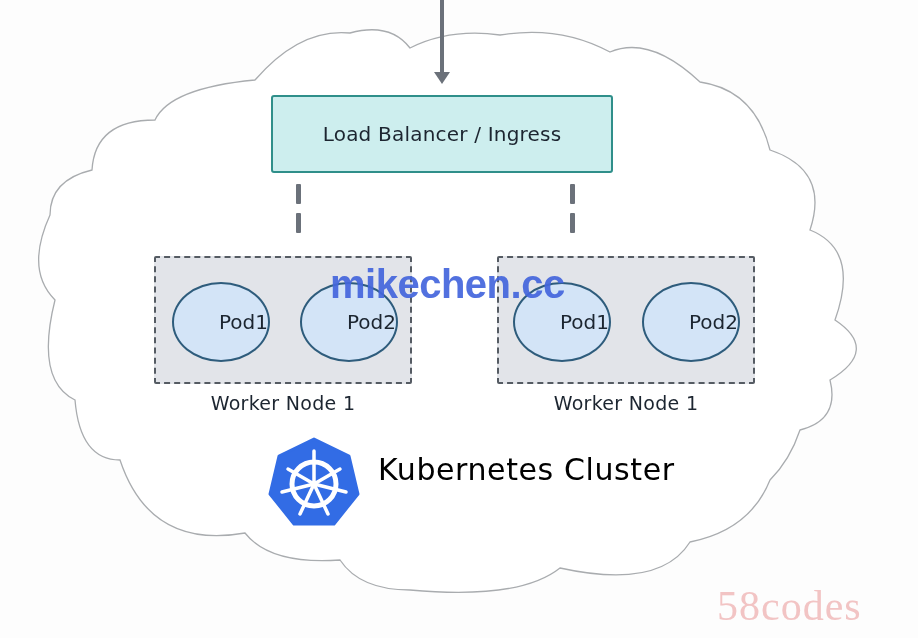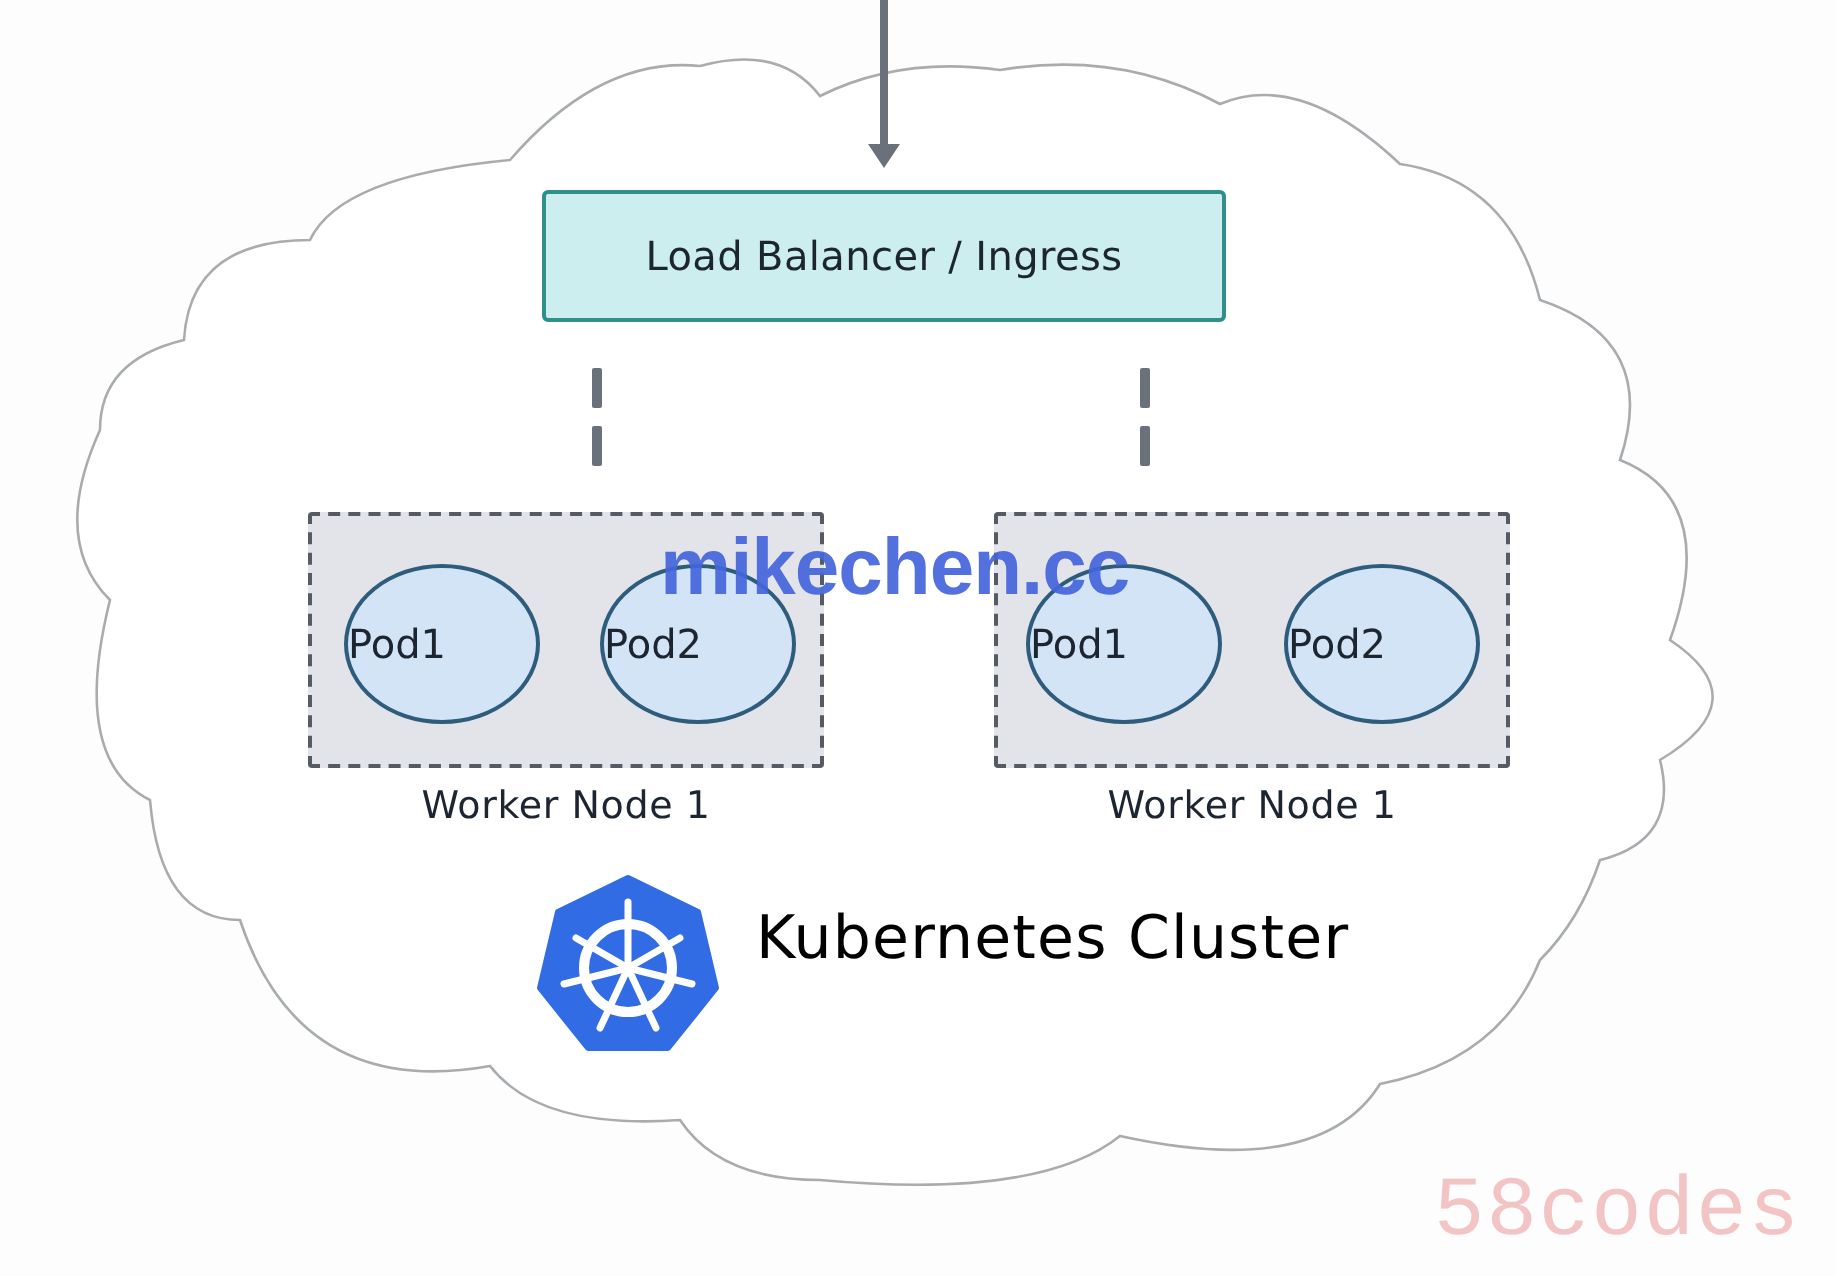--- a/index.html
+++ b/index.html
@@ -4,47 +4,47 @@
 <style>
   html, body { margin: 0; padding: 0; }
   body {
     width: 918px; height: 638px; position: relative; overflow: hidden;
     background: #fdfdfd;
     font-family: "DejaVu Sans", sans-serif;
   }
   .abs { position: absolute; }
   #cloud { position: absolute; left: 0; top: 0; }
   .lb-box {
-    left: 271px; top: 95px; width: 342px; height: 66px;
+    left: 271px; top: 95px; width: 342px; height: 78px;
     background: #cdeeee; border: 2px solid #2f8f8a; border-radius: 3px;
     box-sizing: border-box;
     display: flex; align-items: center; justify-content: center;
     font-size: 20px; color: #1c2530; letter-spacing: 0.2px;
   }
   .node {
     width: 258px; height: 128px;
     background: #e2e4e9;
     border: 2px dashed #555b63; box-sizing: border-box; border-radius: 2px;
   }
   .node1 { left: 154px; top: 256px; }
   .node2 { left: 497px; top: 256px; }
   .pod {
     width: 98px; height: 80px; border-radius: 50%;
     background: #d3e4f7; border: 2px solid #2e5c7c; box-sizing: border-box;
-    display: flex; align-items: center; justify-content: flex-start;
+    display: flex; align-items: center; justify-content: flex-end;
     font-size: 20px; color: #1c2530;
   }
   .node-label { font-size: 19px; color: #1c2530; letter-spacing: 0.3px; width: 258px; text-align: center; }
   .cluster-label { left: 378px; top: 452px; font-size: 30px; color: #000000; letter-spacing: 0.6px; }
   .wm-mike {
     left: 330px; top: 262px; font-family: "Liberation Sans", sans-serif;
     font-weight: bold; font-size: 40px; color: #4466dd; opacity: 0.92; letter-spacing: -0.5px;
   }
   .wm-58 {
-    left: 717px; top: 582px; font-family: Liberation Mono, monospace;
+    left: 717px; top: 582px; font-family: Liberation Serif, serif;
     font-size: 42px; color: #f2c4c4; letter-spacing: 1px;
   }
   .dash { width: 5px; background: #6b717a; border-radius: 1px; }
 </style>
 </head>
 <body>
 
 <svg id="cloud" width="918" height="638">
   <path d="M255 80 Q300 28 350 33 Q390 22 410 48 Q450 28 500 35 Q560 25 610 52 Q650 35 700 82 Q755 90 770 150 Q830 170 810 230 Q860 250 835 320 Q880 350 830 380 Q840 420 800 430 Q790 460 770 480 Q750 530 690 542 Q660 590 560 568 Q520 600 410 590 Q360 590 340 560 Q270 565 245 533 Q150 550 120 460 Q80 460 75 400 Q35 380 55 300 Q25 270 50 215 Q50 180 92 170 Q95 120 155 120 Q170 88 255 80 Z" fill="#ffffff" stroke="#a9acaf" stroke-width="1.3"></path>
 </svg>

